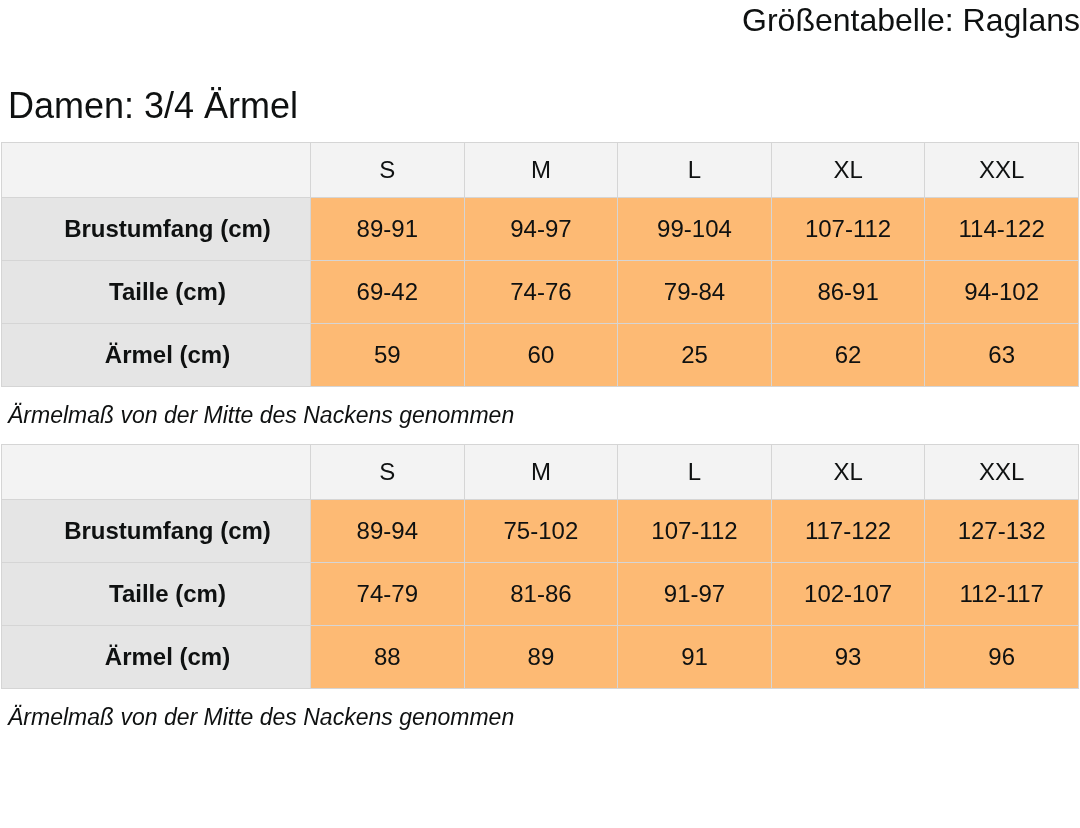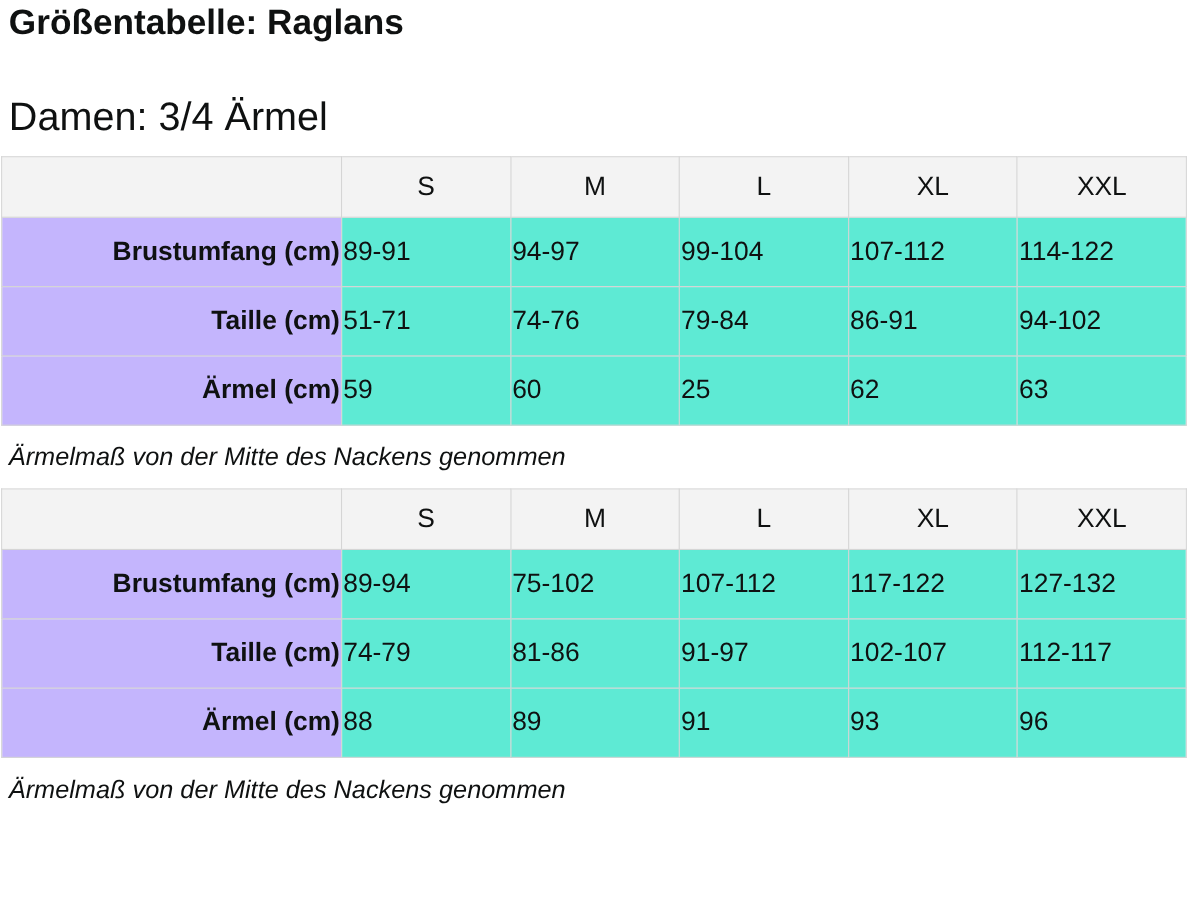--- a/index.html
+++ b/index.html
@@ -7,24 +7,25 @@
     padding: 0;
     background: #ffffff;
     width: 1080px;
     height: 828px;
     overflow: hidden;
     font-family: "Liberation Sans", "DejaVu Sans", sans-serif;
     color: #0f1111;
   }
   .page-title {
     font-size: 32px;
-    font-weight: 700;
+    font-weight: 400;
     line-height: 40px;
     margin: 0 0 0 8px;
     padding-top: 0;
+    text-align: right;
   }
   .section-heading {
     font-size: 36px;
     font-weight: 400;
     line-height: 40px;
     margin: 0 16px 0 8px;
   }
   .section-damen .section-heading { margin-top: 46px; }
   .section-herren .section-heading { margin-top: 62px; }
   table.size-table {
@@ -39,30 +40,30 @@
     color: #0f1111;
     vertical-align: middle;
   }
   table.size-table thead th {
     background: #f3f3f3;
     font-weight: 400;
     text-align: center;
     height: 52px;
   }
   table.size-table td.row-label {
-    background: #c4b5fd;
+    background: #e5e5e5;
     font-weight: 700;
-    text-align: right;
+    text-align: center;
     padding-left: 24px;
     height: 60px;
   }
   table.size-table td.data-cell {
-    background: #5eead4;
+    background: #fdba74;
     font-weight: 400;
-    text-align: left;
+    text-align: center;
     height: 60px;
   }
   col.label-col { width: 309px; }
   col.size-col  { width: 153.6px; }
   .note {
     font-style: italic;
     font-size: 23px;
     line-height: 26px;
     margin: 15px 0 0 8px;
     color: #0f1111;
@@ -100,21 +101,21 @@
       <tr>
         <td class="row-label">Brustumfang (cm)</td>
         <td class="data-cell">89-91</td>
         <td class="data-cell">94-97</td>
         <td class="data-cell">99-104</td>
         <td class="data-cell">107-112</td>
         <td class="data-cell">114-122</td>
       </tr>
       <tr>
         <td class="row-label">Taille (cm)</td>
-        <td class="data-cell">51-71</td>
+        <td class="data-cell">69-42</td>
         <td class="data-cell">74-76</td>
         <td class="data-cell">79-84</td>
         <td class="data-cell">86-91</td>
         <td class="data-cell">94-102</td>
       </tr>
       <tr>
         <td class="row-label">Ärmel (cm)</td>
         <td class="data-cell">59</td>
         <td class="data-cell">60</td>
         <td class="data-cell">25</td>

